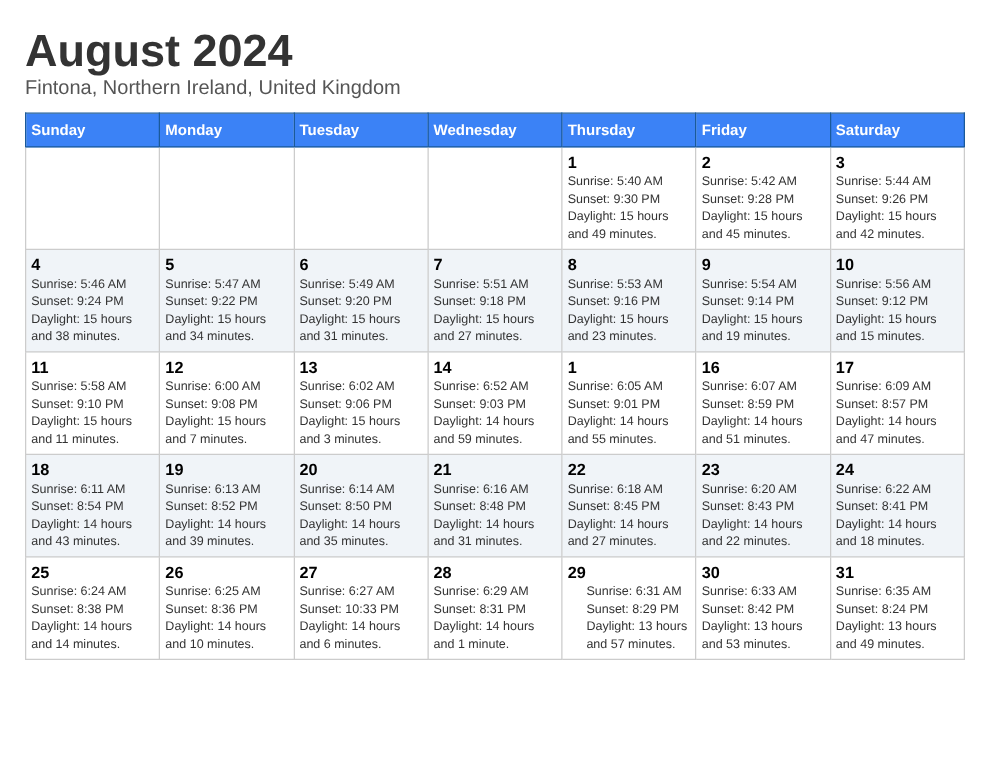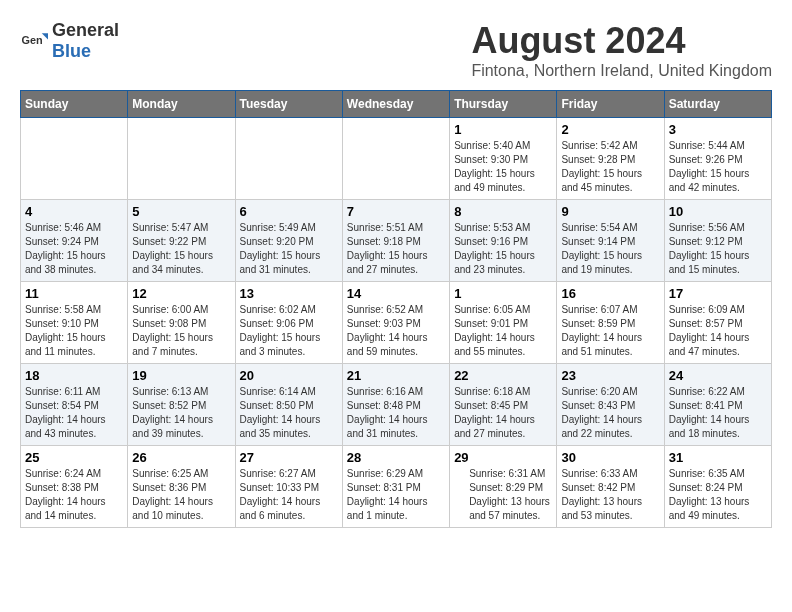--- a/index.html
+++ b/index.html
@@ -45,21 +45,21 @@
     .subtitle {
       font-size: 16px;
       color: #555;
     }
     table {
       width: 100%;
       border-collapse: collapse;
       font-size: 11px;
     }
     thead tr th {
-      background-color: #737373;
+      background-color: #3b82f6;
       color: #fff;
       padding: 6px 4px;
       text-align: left;
       font-size: 12px;
       font-weight: bold;
       border: 1px solid #1a5a9a;
     }
     tbody tr td {
       border: 1px solid #ccc;
       padding: 4px 4px;
@@ -85,30 +85,20 @@
       line-height: 1.4;
     }
     .empty-cell {
       background: #fff;
     }
   </style>
 </head>
 <body>
 
 <div class="header-area">
-  <div class="logo">
-    <svg class="logo-icon" viewBox="0 0 36 36">
-      <text y="22" x="2" font-size="14" font-weight="bold" fill="#333">Gen</text>
-      <polygon points="28,8 36,8 36,16" fill="#2a6db5"></polygon>
-    </svg>
-    <div>
-      <span class="logo-text-general">General</span><br>
-      <span class="logo-text-blue">Blue</span>
-    </div>
-  </div>
   <div class="title-area">
     <div class="main-title">August 2024</div>
     <div class="subtitle">Fintona, Northern Ireland, United Kingdom</div>
   </div>
 </div>
 
 <table>
   <thead>
     <tr>
     <th>Sunday</th>

